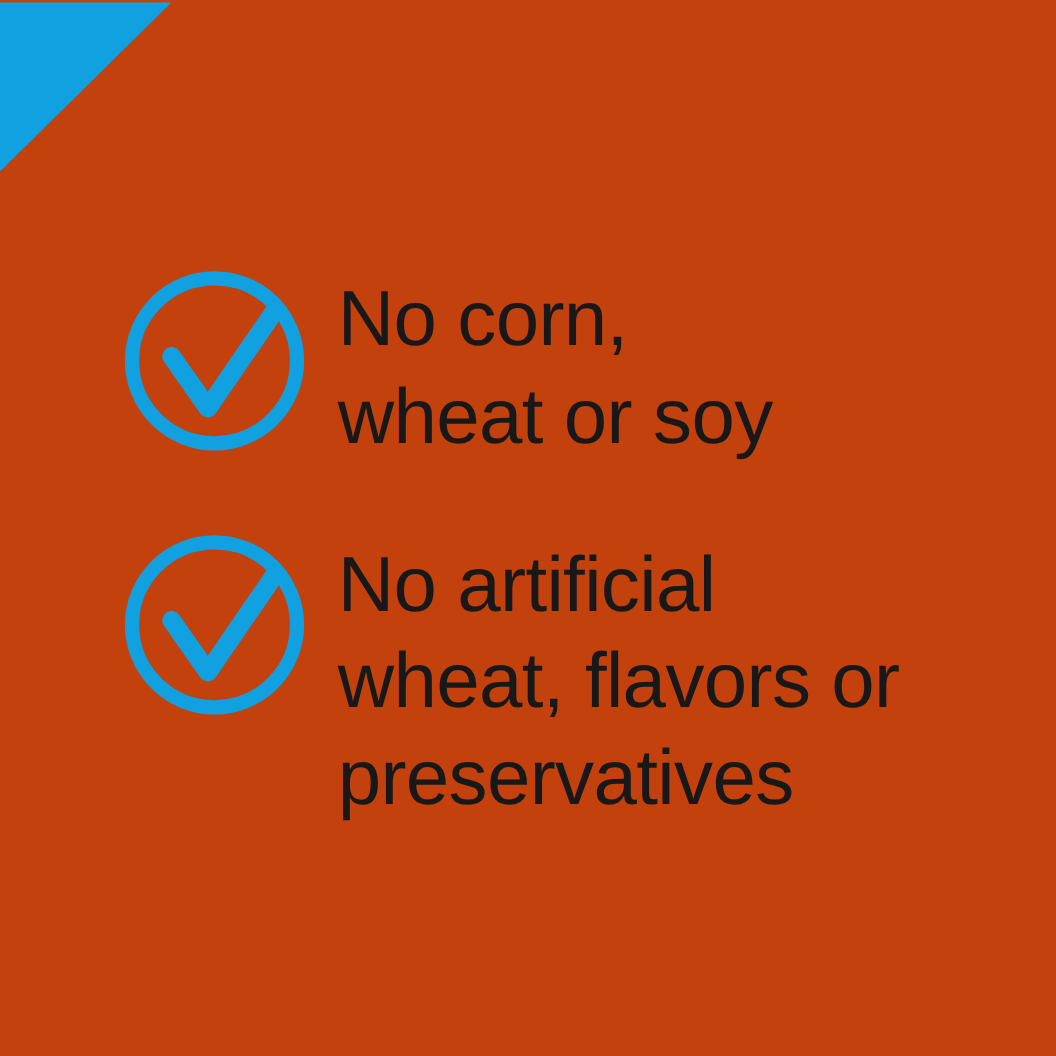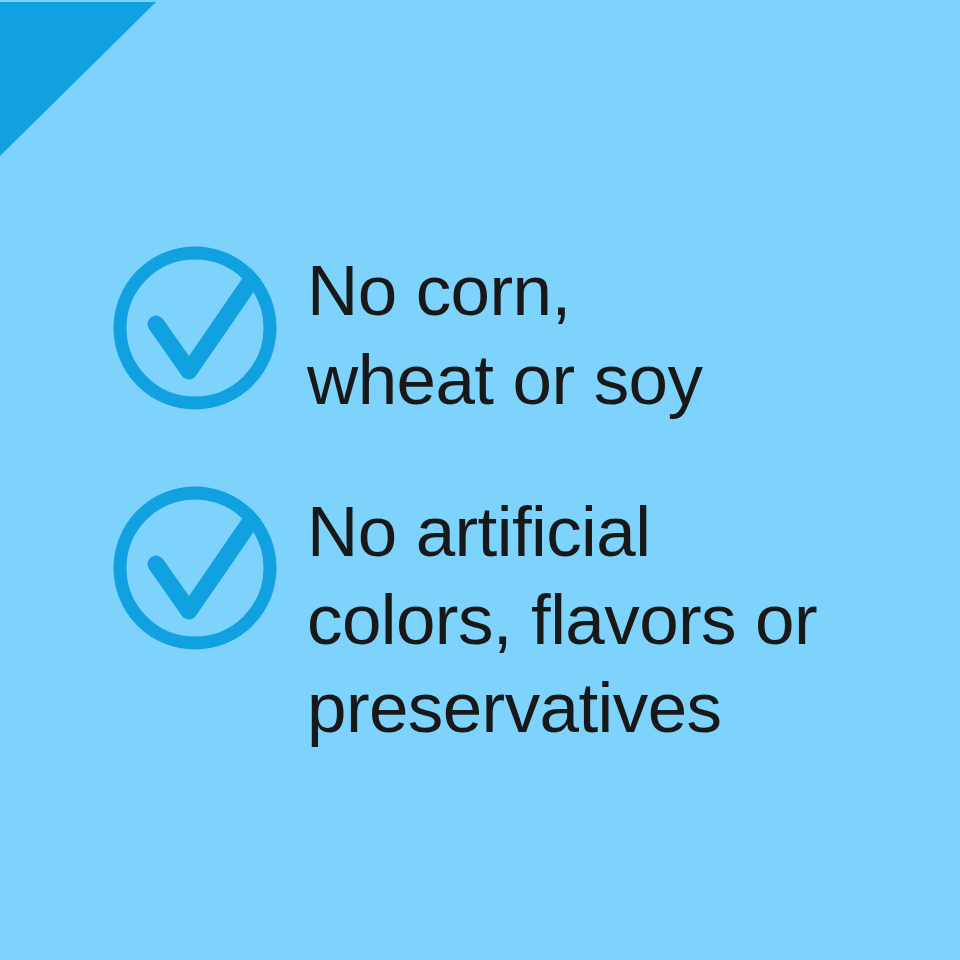--- a/index.html
+++ b/index.html
@@ -4,21 +4,21 @@
 <style>
   html, body {
     margin: 0;
     padding: 0;
     background: #ffffff;
   }
   .canvas {
     position: relative;
     width: 960px;
     height: 960px;
-    background: #7dd3fc;
+    background: #c2410c;
     overflow: hidden;
     font-family: "Liberation Sans", sans-serif;
   }
 
   
   .corner-wedge {
     position: absolute;
     left: 0;
     top: 2px;
     width: 156px;
@@ -96,18 +96,18 @@
       <svg class="check-badge" viewBox="0 0 180 180" aria-hidden="true">
         <circle cx="90" cy="90" r="75" fill="none" stroke="#11A0E0" stroke-width="13"></circle>
         <path d="M 51 86 L 84 133 L 163 18" fill="none" stroke="#11A0E0" stroke-width="17" stroke-linecap="round" stroke-linejoin="round" clip-path="url(#clip2)"></path>
         <defs>
           <clipPath id="clip2">
             <circle cx="90" cy="90" r="81.5"></circle>
           </clipPath>
         </defs>
       </svg>
       <div class="feature-text">No artificial
-colors, flavors or
+wheat, flavors or
 preservatives</div>
     </div>
 
   </div>
 </div>
 
 </body></html>

